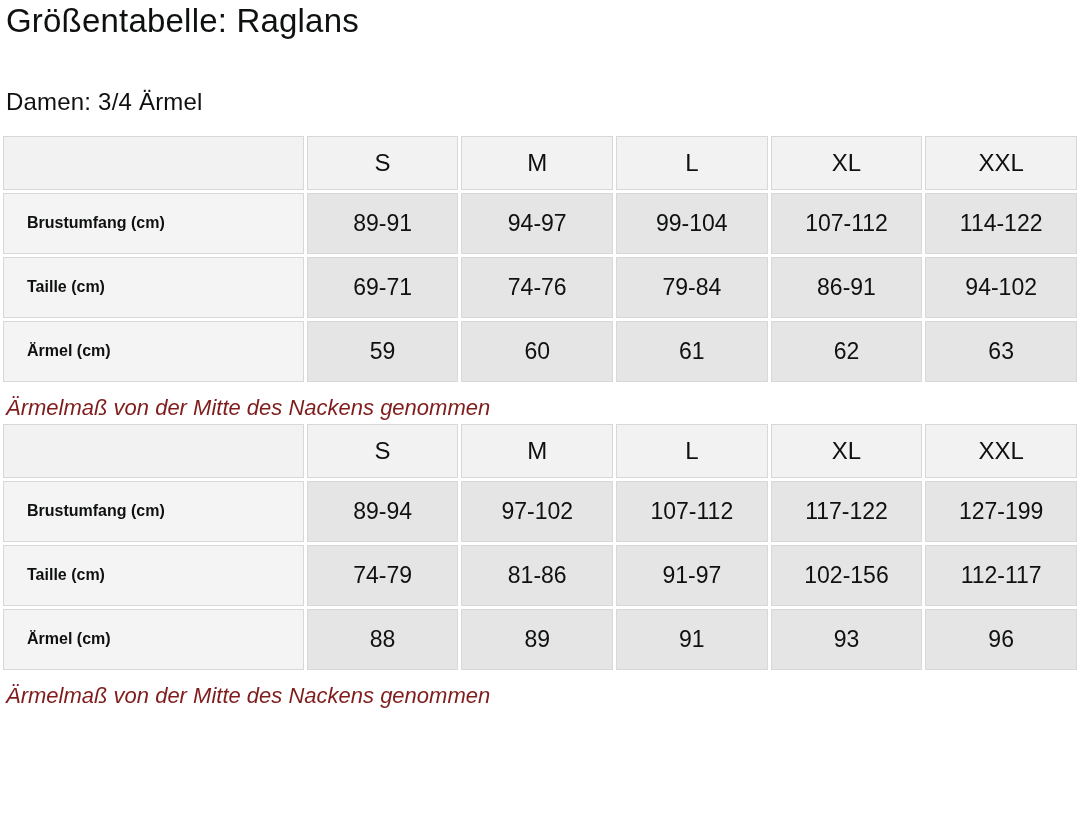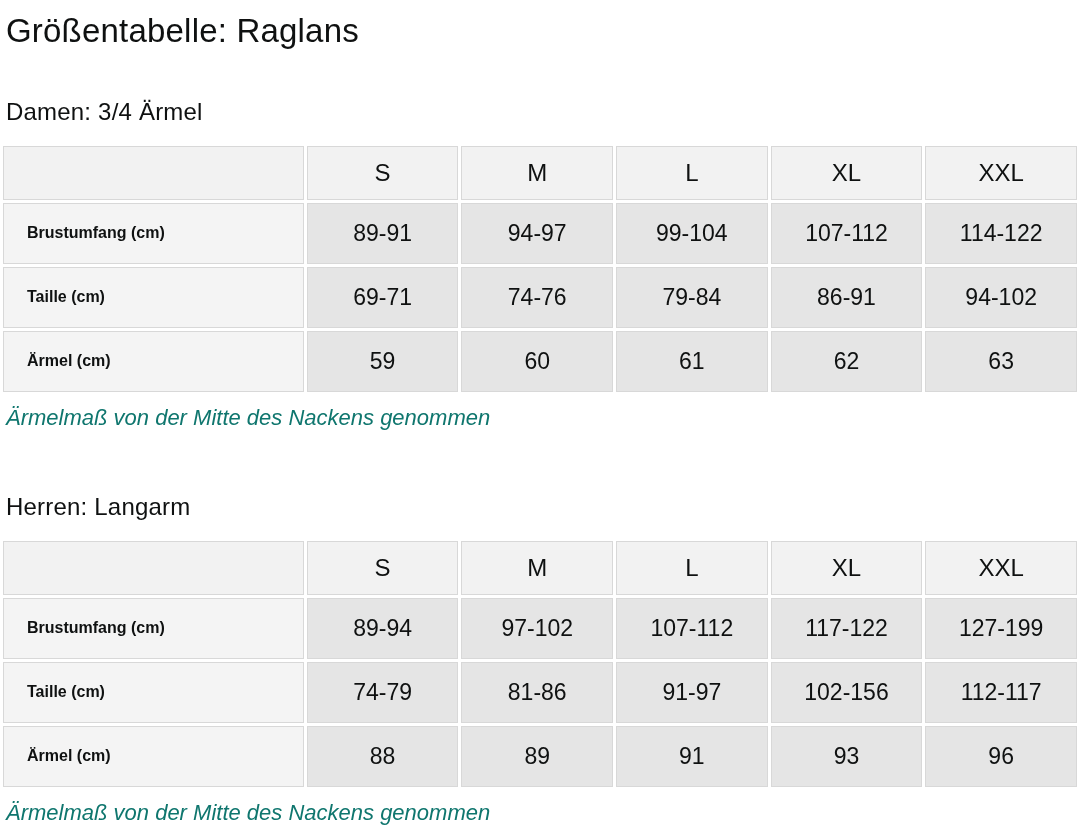--- a/index.html
+++ b/index.html
@@ -14,21 +14,21 @@
     width: 1080px;
     height: 828px;
     overflow: hidden;
     background: #ffffff;
   }
   h1.page-title {
     font-size: 33px;
     font-weight: 500;
     line-height: 1.15;
     margin: 0 0 0 6px;
-    padding-top: 12px;
+    padding-top: 2px;
     letter-spacing: 0.2px;
   }
   h2.section-heading {
     font-size: 24px;
     font-weight: 400;
     line-height: 1.15;
     margin: 48px 0 17px 6px;
     letter-spacing: 0.2px;
   }
   h2.section-heading.second {
@@ -64,21 +64,21 @@
     text-align: left;
     font-weight: 700;
     font-size: 16px;
     padding-left: 23px;
   }
   p.note {
     font-style: italic;
     font-size: 22px;
     line-height: 1.2;
     margin: 10px 0 0 6px;
-    color: #0f766e;
+    color: #7f1d1d;
   }
 </style>
 </head>
 <body>
 
 <div class="page">
 
   <h1 class="page-title">Größentabelle: Raglans</h1>
 
   <section>
@@ -128,21 +128,20 @@
           <td>62</td>
           <td>63</td>
         </tr>
       </tbody>
     </table>
 
     <p class="note">Ärmelmaß von der Mitte des Nackens genommen</p>
   </section>
 
   <section>
-    <h2 class="section-heading second">Herren: Langarm</h2>
 
     <table class="size-table">
       <colgroup>
         <col class="label-col">
           <col>
           <col>
           <col>
           <col>
           <col>
       </colgroup>

